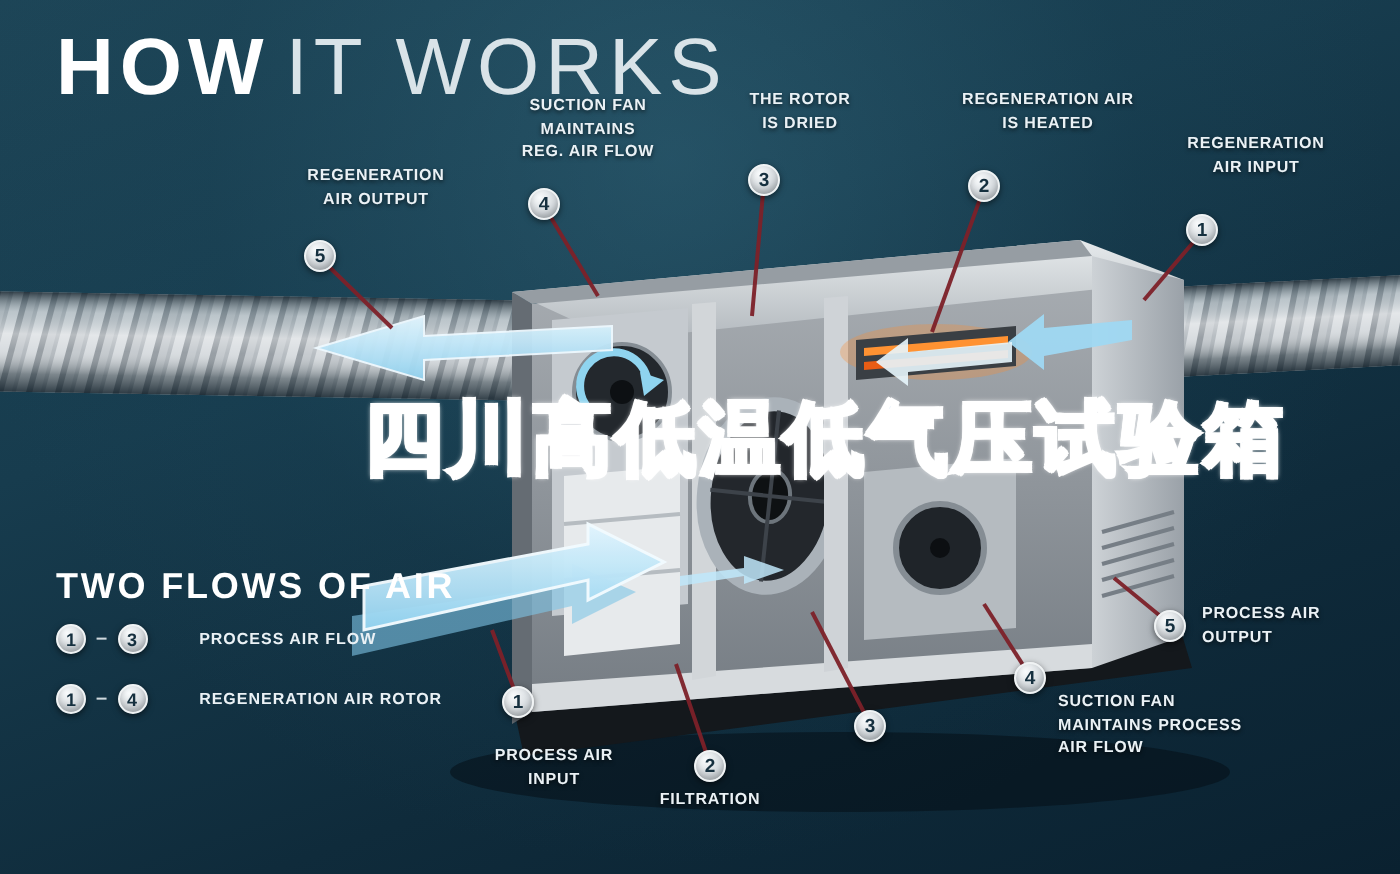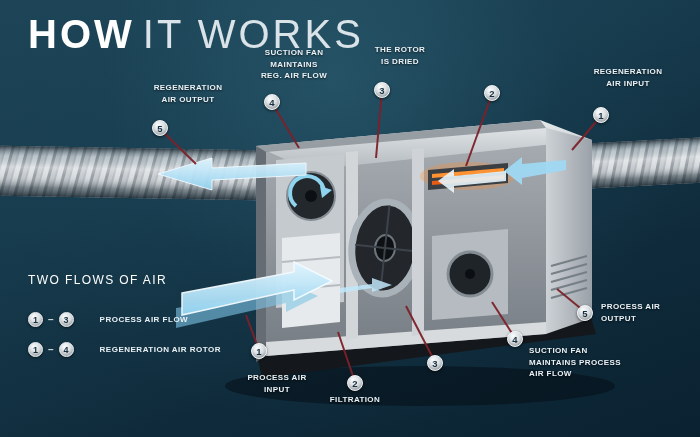--- a/index.html
+++ b/index.html
@@ -21,21 +21,21 @@
   }
   .callout-label.left{text-align:left;}
   .badge{
     position:absolute;width:16px;height:16px;border-radius:50%;
     background:radial-gradient(circle at 35% 28%, #f9fbfc 0%, #d6dbdf 55%, #a8b0b6 100%);
     border:1px solid #f0f3f4;
     box-shadow:0 1px 3px rgba(0,0,0,.55), inset 0 -2px 3px rgba(0,0,0,.18);
     color:#16303f;font-size:9.5px;font-weight:800;
     display:flex;align-items:center;justify-content:center;box-sizing:border-box;
   }
-  .legend-heading{position:absolute;left:28px;top:273px;color:#ffffff;font-size:12px;font-weight:400;letter-spacing:1.4px;}
+  .legend-heading{position:absolute;left:28px;top:283px;color:#ffffff;font-size:18px;font-weight:700;letter-spacing:1.4px;}
   .legend-row{position:absolute;left:28px;display:flex;align-items:center;gap:5px;}
   .legend-row .badge{position:static;width:15px;height:15px;font-size:9px;}
   .legend-sep{color:#cfd9de;font-size:10px;font-weight:700;}
   .legend-label{color:#eaf1f5;font-size:8px;font-weight:700;letter-spacing:.5px;margin-left:21px;}
   .watermark{
     position:absolute;left:182px;top:192px;font-size:40px;font-weight:800;letter-spacing:2px;
     color:#2e7fd0;white-space:nowrap;
     -webkit-text-stroke:2px #ffffff;
     text-shadow:0 0 2px #fff,0 0 3px #fff,1px 1px 0 #fff,-1px -1px 0 #fff,1px -1px 0 #fff,-1px 1px 0 #fff;
   }
@@ -175,20 +175,22 @@
 
   <div class="callout-label" style="left:250px;top:47px;width:88px;">SUCTION FAN
 MAINTAINS
 REG. AIR FLOW</div>
   <div class="badge" style="left:264px;top:94px;">4</div>
 
   <div class="callout-label" style="left:358px;top:44px;width:84px;">THE ROTOR
 IS DRIED</div>
   <div class="badge" style="left:374px;top:82px;">3</div>
 
+  <div class="callout-label" style="left:472px;top:44px;width:104px;">REGENERATION AIR
+IS HEATED</div>
   <div class="badge" style="left:484px;top:85px;">2</div>
 
   <div class="callout-label" style="left:580px;top:66px;width:96px;">REGENERATION
 AIR INPUT</div>
   <div class="badge" style="left:593px;top:107px;">1</div>
 
   <div class="badge" style="left:577px;top:305px;">5</div>
   <div class="callout-label left" style="left:601px;top:301px;width:80px;">PROCESS AIR
 OUTPUT</div>
 
@@ -213,14 +215,15 @@
     <span class="badge">3</span>
     <span class="legend-label">PROCESS AIR FLOW</span>
   </div>
   <div class="legend-row" style="top:342px;">
     <span class="badge">1</span>
     <span class="legend-sep">–</span>
     <span class="badge">4</span>
     <span class="legend-label">REGENERATION AIR ROTOR</span>
   </div>
 
+  <div class="watermark">四川高低温低气压试验箱</div>
 
 </div>
 
 </body></html>

